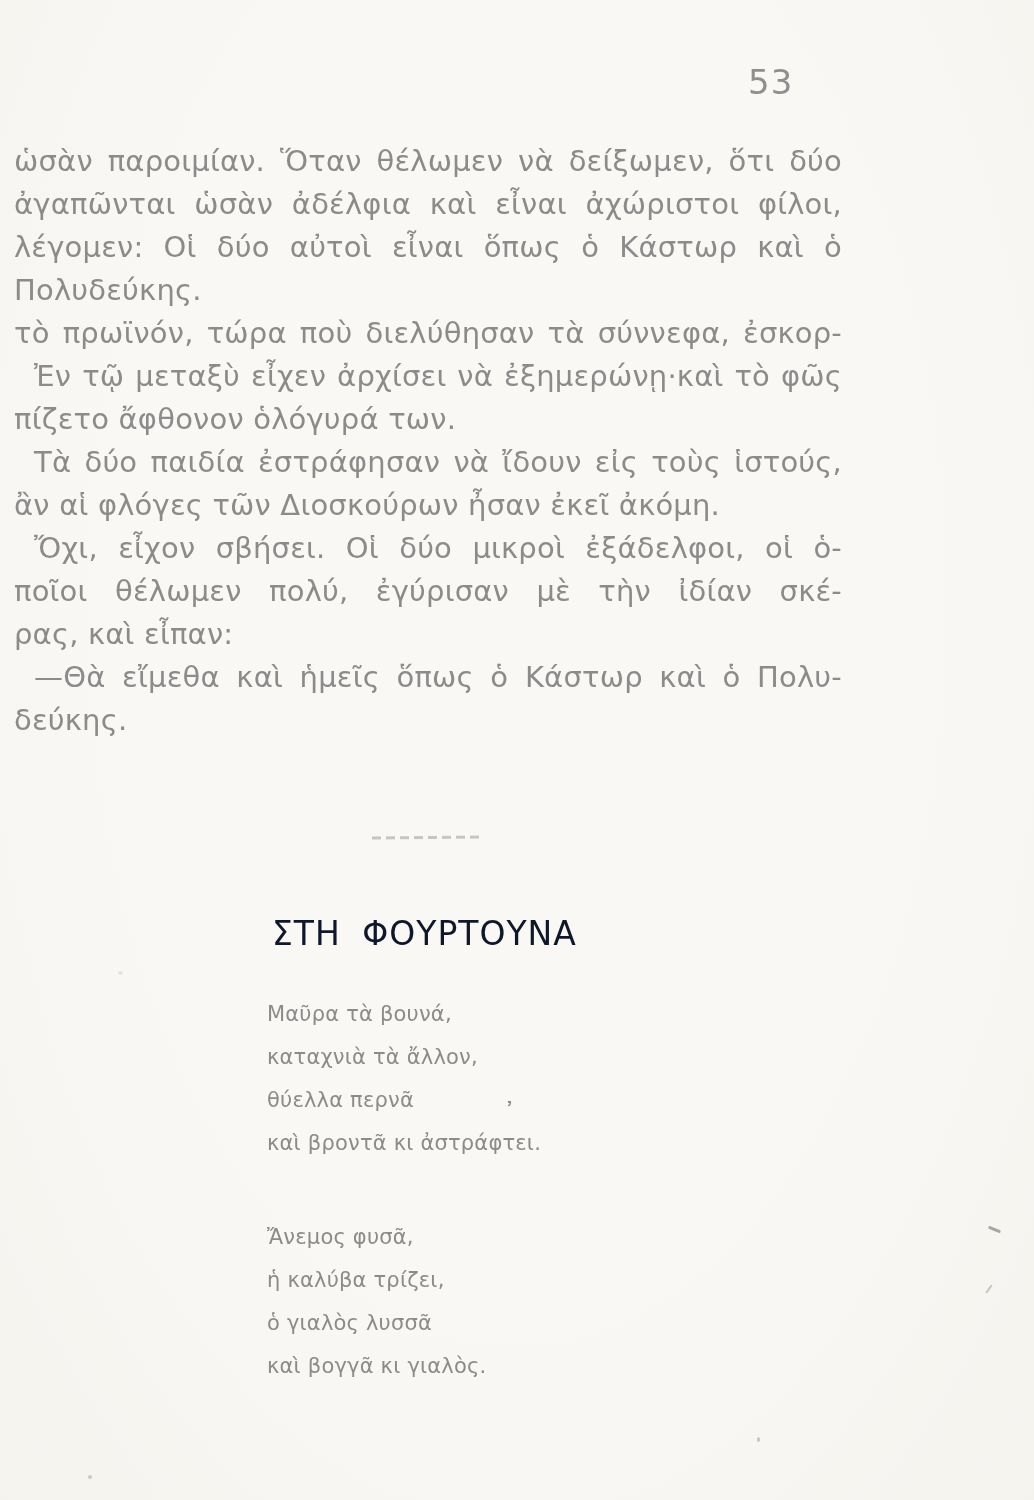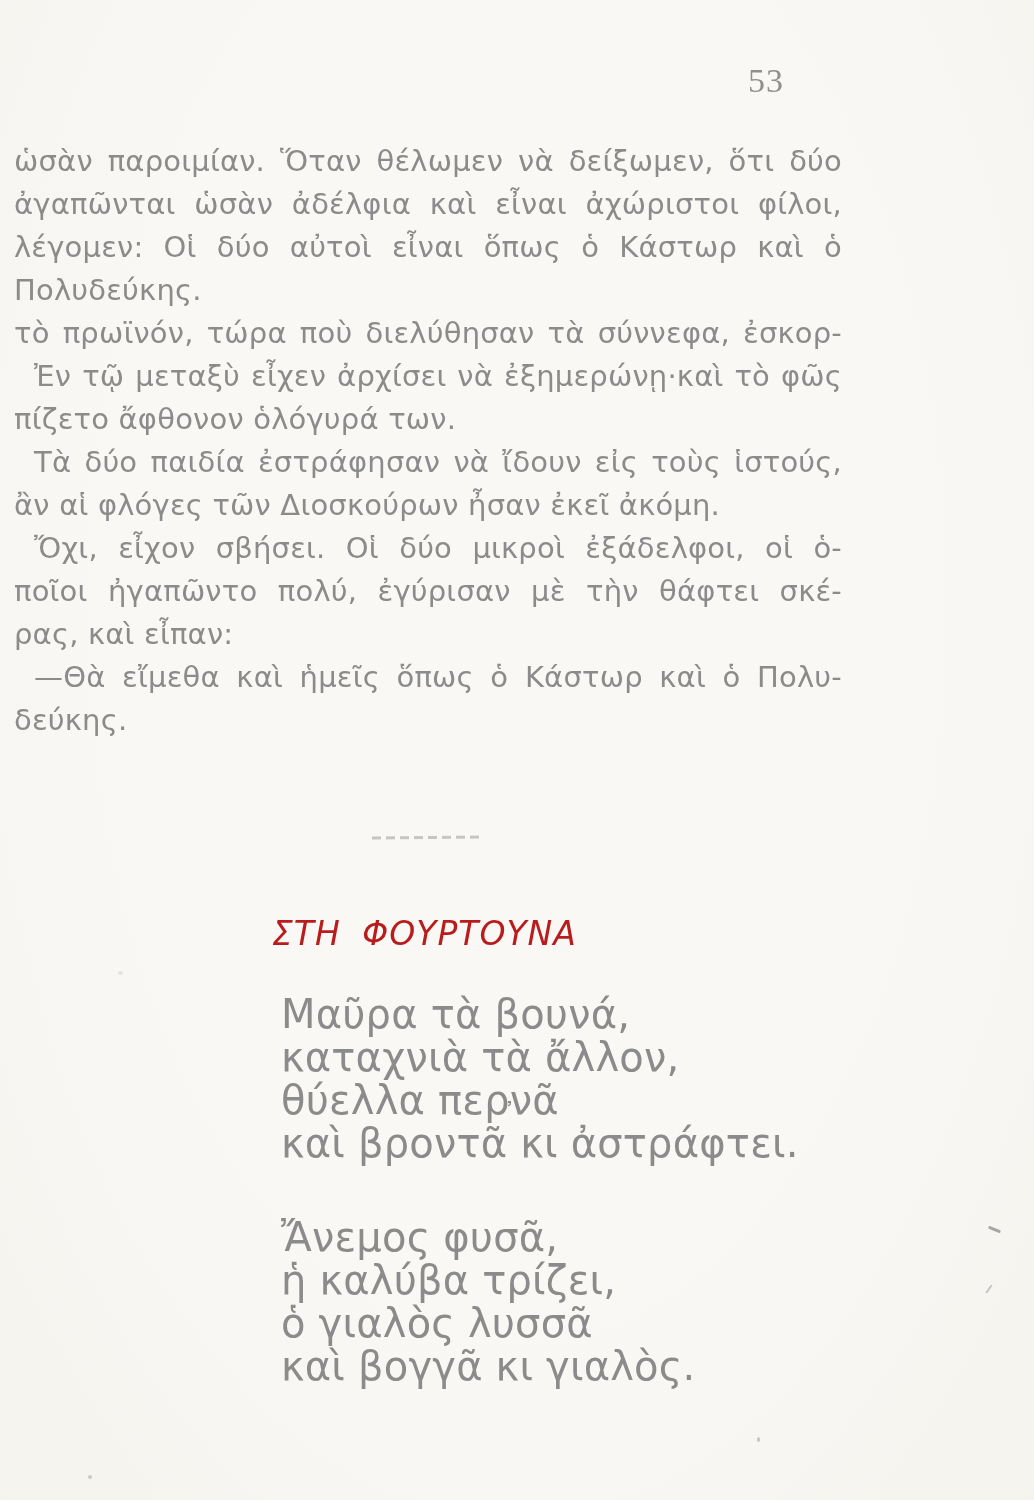--- a/index.html
+++ b/index.html
@@ -18,21 +18,20 @@
     position: absolute;
     inset: 0;
   }
   .page-number {
     position: absolute;
     top: 62px;
     left: 748px;
     font-size: 34px;
     color: #8f8f8f;
     letter-spacing: 1px;
-    font-family: Liberation Serif, serif;
   }
   .text-block {
     position: absolute;
     top: 140px;
     left: 14px;
     width: 828px;
     color: #8b8b8b;
     font-size: 29px;
     -webkit-font-smoothing: antialiased;
   }
@@ -59,31 +58,30 @@
       #9c9c9c 0px, #9c9c9c 9px,
       transparent 9px, transparent 14px);
     opacity: 0.55;
     transform: rotate(-0.4deg);
   }
   .poem-title {
     position: absolute;
     top: 914px;
     left: 272px;
     font-size: 33px;
-    color: #b91c1c;
+    color: #0f172a;
     letter-spacing: 1px;
     word-spacing: 10px;
     white-space: nowrap;
-    font-style: italic;
   }
   .stanza {
     position: absolute;
-    left: 281px;
+    left: 267px;
     color: #8b8b8b;
-    font-size: 40px;
+    font-size: 21px;
   }
   .stanza-1 { top: 993px; }
   .stanza-2 { top: 1216px; }
   .poem-line {
     height: 43px;
     line-height: 43px;
     white-space: nowrap;
     letter-spacing: 0.2px;
   }
   
@@ -141,21 +139,21 @@
     <div class="line">ὡσὰν παροιμίαν. Ὅταν θέλωμεν νὰ δείξωμεν, ὅτι δύο</div>
     <div class="line">ἀγαπῶνται ὡσὰν ἀδέλφια καὶ εἶναι ἀχώριστοι φίλοι,</div>
     <div class="line">λέγομεν: Οἱ δύο αὐτοὶ εἶναι ὅπως ὁ Κάστωρ καὶ ὁ</div>
     <div class="line end">Πολυδεύκης.</div>
     <div class="line">τὸ πρωϊνόν, τώρα ποὺ διελύθησαν τὰ σύννεφα, ἐσκορ-</div>
     <div class="line indent">Ἐν τῷ μεταξὺ εἶχεν ἀρχίσει νὰ ἐξημερώνῃ·καὶ τὸ φῶς</div>
     <div class="line end">πίζετο ἄφθονον ὁλόγυρά των.</div>
     <div class="line indent">Τὰ δύο παιδία ἐστράφησαν νὰ ἴδουν εἰς τοὺς ἱστούς,</div>
     <div class="line end">ἂν αἱ φλόγες τῶν Διοσκούρων ἦσαν ἐκεῖ ἀκόμη.</div>
     <div class="line indent">Ὄχι, εἶχον σβήσει. Οἱ δύο μικροὶ ἐξάδελφοι, οἱ ὁ-</div>
-    <div class="line">ποῖοι ἠγαπῶντο πολύ, ἐγύρισαν μὲ τὴν θάφτει σκέ-</div>
+    <div class="line">ποῖοι θέλωμεν πολύ, ἐγύρισαν μὲ τὴν ἰδίαν σκέ-</div>
     <div class="line end">ρας, καὶ εἶπαν:</div>
     <div class="line indent">—Θὰ εἴμεθα καὶ ἡμεῖς ὅπως ὁ Κάστωρ καὶ ὁ Πολυ-</div>
     <div class="line end">δεύκης.</div>
   </div>
 
   <div class="section-divider"></div>
 
   <div class="poem-title">ΣΤΗ ΦΟΥΡΤΟΥΝΑ</div>
 
   <div class="stanza stanza-1">

